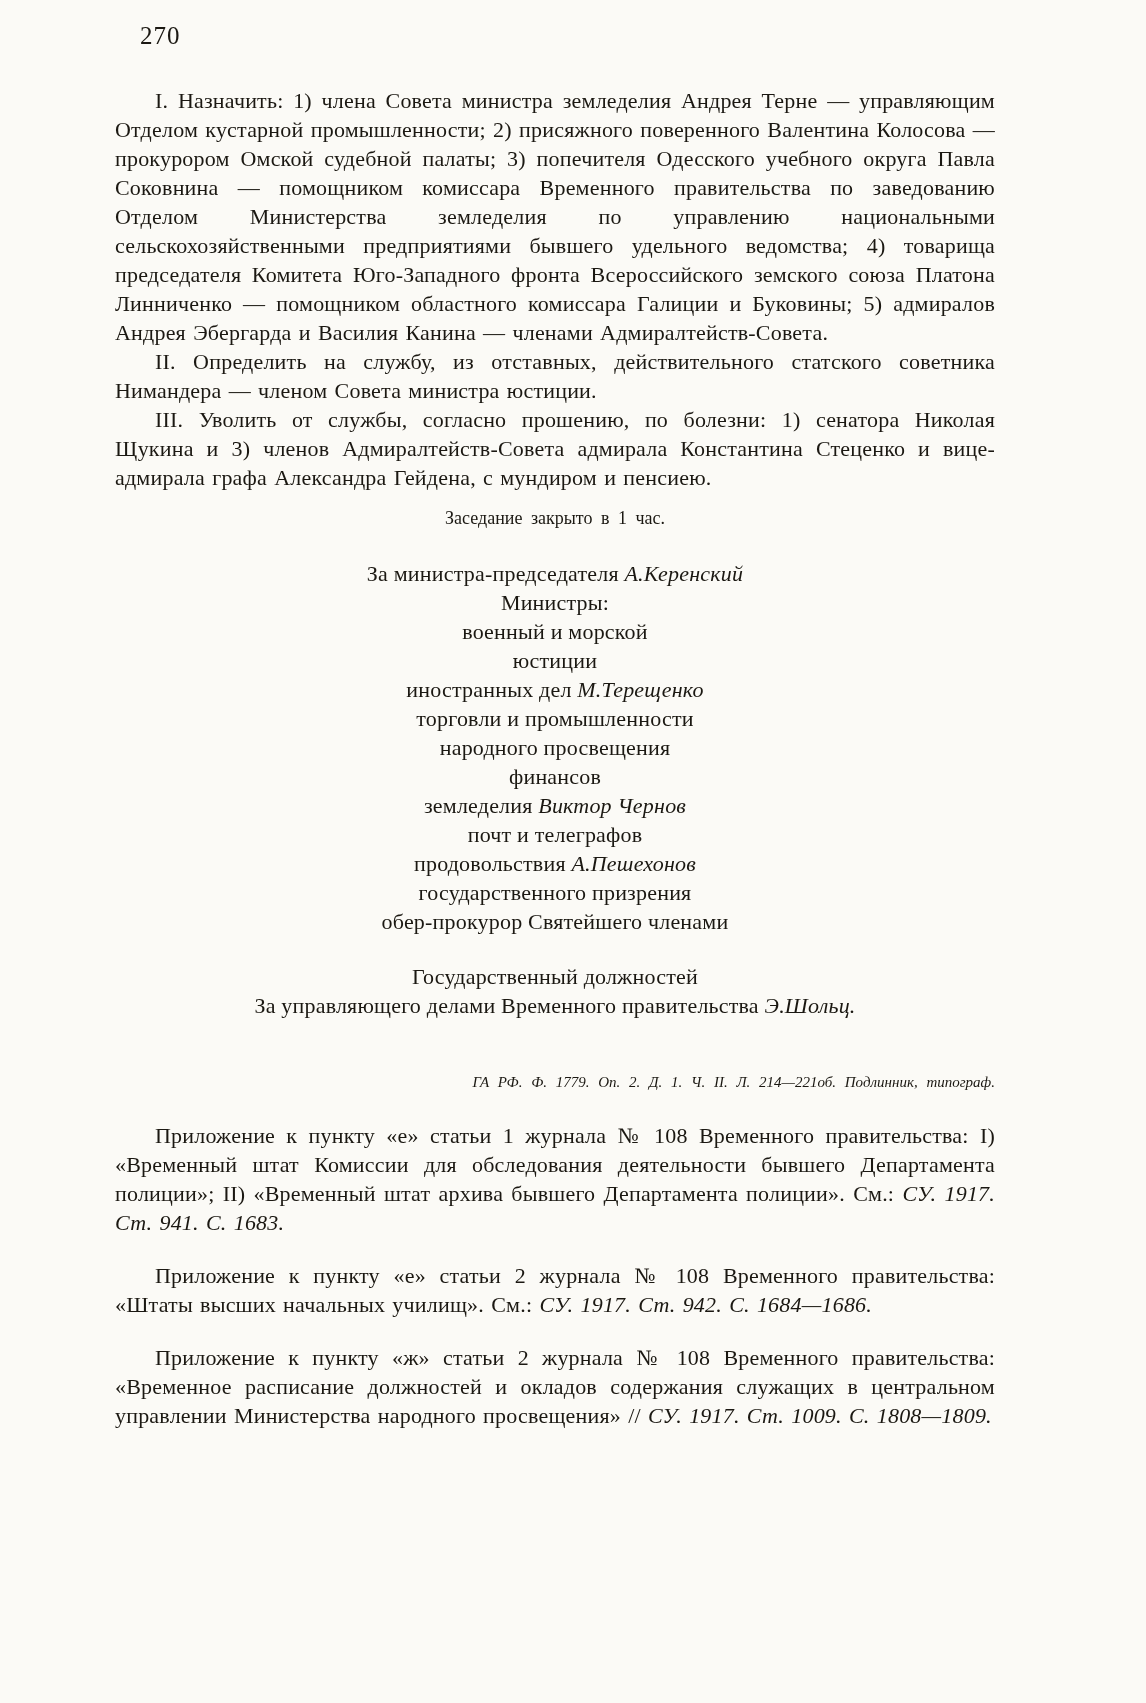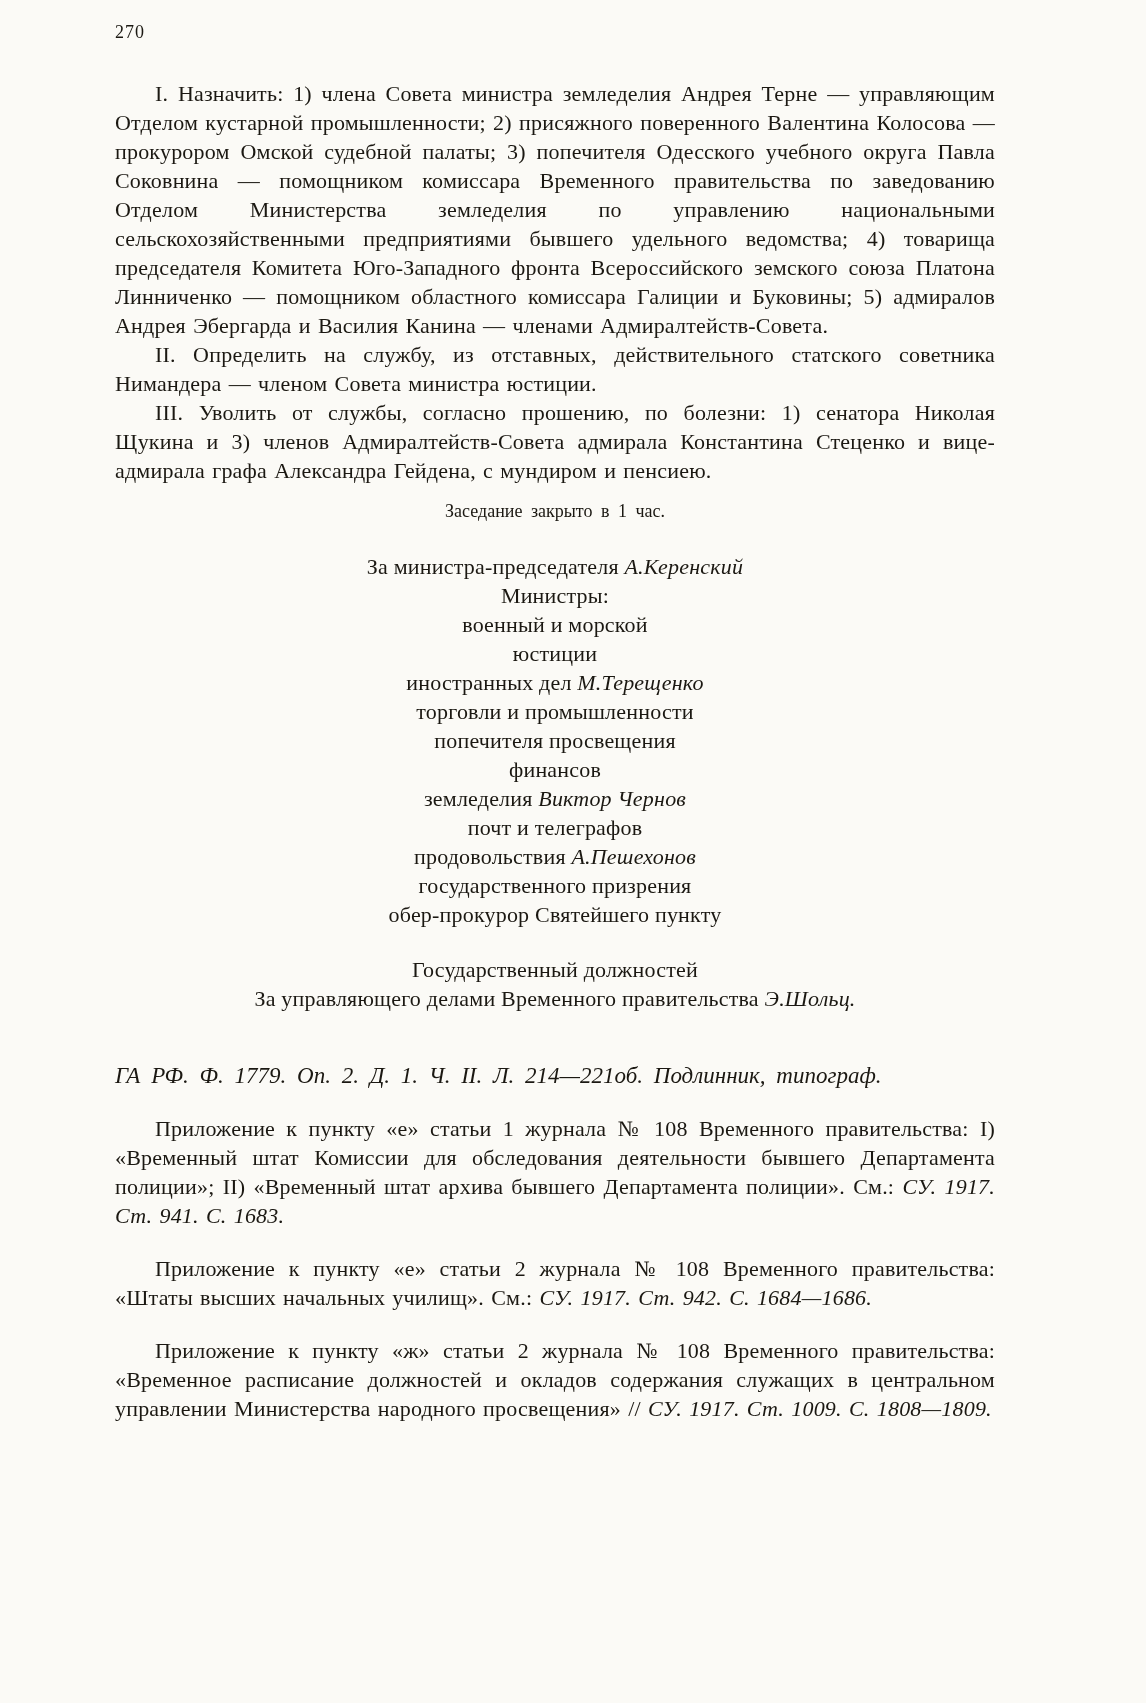--- a/index.html
+++ b/index.html
@@ -12,23 +12,24 @@
     min-height: 1703px;
     box-sizing: border-box;
     margin: 0 auto;
     padding: 22px 151px 60px 115px;
     background: #fbfaf6;
     font-family: "Liberation Serif", "DejaVu Serif", serif;
     color: #1b1812;
     position: relative;
   }
   .page-number {
-    font-size: 18px;
+    font-size: 25px;
     letter-spacing: 1px;
     margin-bottom: 36px;
+    margin-left: 25px;
   }
   p { margin: 0; }
   .para {
     font-size: 22px;
     line-height: 29px;
     text-align: justify;
     text-indent: 40px;
     word-spacing: 1.5px;
     letter-spacing: 0.2px;
   }
@@ -44,24 +45,24 @@
     font-size: 22px;
     line-height: 29px;
     text-align: center;
     letter-spacing: 0.2px;
   }
   .sig-line { white-space: nowrap; }
   .sig-name { font-style: italic; }
   .sig-gap { height: 26px; }
   .citation {
     margin-top: 48px;
-    font-size: 23px;
+    font-size: 15px;
     line-height: 29px;
     font-style: italic;
-    text-align: left;
+    text-align: right;
     word-spacing: 5px;
   }
   .appendix {
     margin-top: 24px;
   }
   .cite { font-style: italic; }
 </style>
 </head>
 <body>
 
@@ -77,27 +78,27 @@
 
   <p class="closing">Заседание закрыто в 1 час.</p>
 
   <div class="signatures">
     <div class="sig-line"><span>За министра-председателя </span><span class="sig-name">А.Керенский</span></div>
     <div class="sig-line"><span>Министры:</span><span class="sig-name"></span></div>
     <div class="sig-line"><span>военный и морской</span><span class="sig-name"></span></div>
     <div class="sig-line"><span>юстиции</span><span class="sig-name"></span></div>
     <div class="sig-line"><span>иностранных дел </span><span class="sig-name">М.Терещенко</span></div>
     <div class="sig-line"><span>торговли и промышленности</span><span class="sig-name"></span></div>
-    <div class="sig-line"><span>попечителя просвещения</span><span class="sig-name"></span></div>
+    <div class="sig-line"><span>народного просвещения</span><span class="sig-name"></span></div>
     <div class="sig-line"><span>финансов</span><span class="sig-name"></span></div>
     <div class="sig-line"><span>земледелия </span><span class="sig-name">Виктор Чернов</span></div>
     <div class="sig-line"><span>почт и телеграфов</span><span class="sig-name"></span></div>
     <div class="sig-line"><span>продовольствия </span><span class="sig-name">А.Пешехонов</span></div>
     <div class="sig-line"><span>государственного призрения</span><span class="sig-name"></span></div>
-    <div class="sig-line"><span>обер-прокурор Святейшего пункту</span><span class="sig-name"></span></div>
+    <div class="sig-line"><span>обер-прокурор Святейшего членами</span><span class="sig-name"></span></div>
     <div class="sig-gap"></div>
     <div class="sig-line"><span>Государственный должностей</span><span class="sig-name"></span></div>
     <div class="sig-line"><span>За управляющего делами Временного правительства </span><span class="sig-name">Э.Шольц.</span></div>
   </div>
 
   <p class="citation">ГА РФ. Ф. 1779. Оп. 2. Д. 1. Ч. II. Л. 214—221об. Подлинник, типограф.</p>
 
   <div class="appendices">
     <p class="para appendix"><span>Приложение к пункту «е» статьи 1 журнала № 108 Временного правительства: I) «Временный штат Комиссии для обследования деятельности бывшего Департамента полиции»; II) «Временный штат архива бывшего Департамента полиции». См.: </span><span class="cite">СУ. 1917. Ст. 941. С. 1683.</span></p>
     <p class="para appendix"><span>Приложение к пункту «е» статьи 2 журнала № 108 Временного правительства: «Штаты высших начальных училищ». См.: </span><span class="cite">СУ. 1917. Ст. 942. С. 1684—1686.</span></p>

